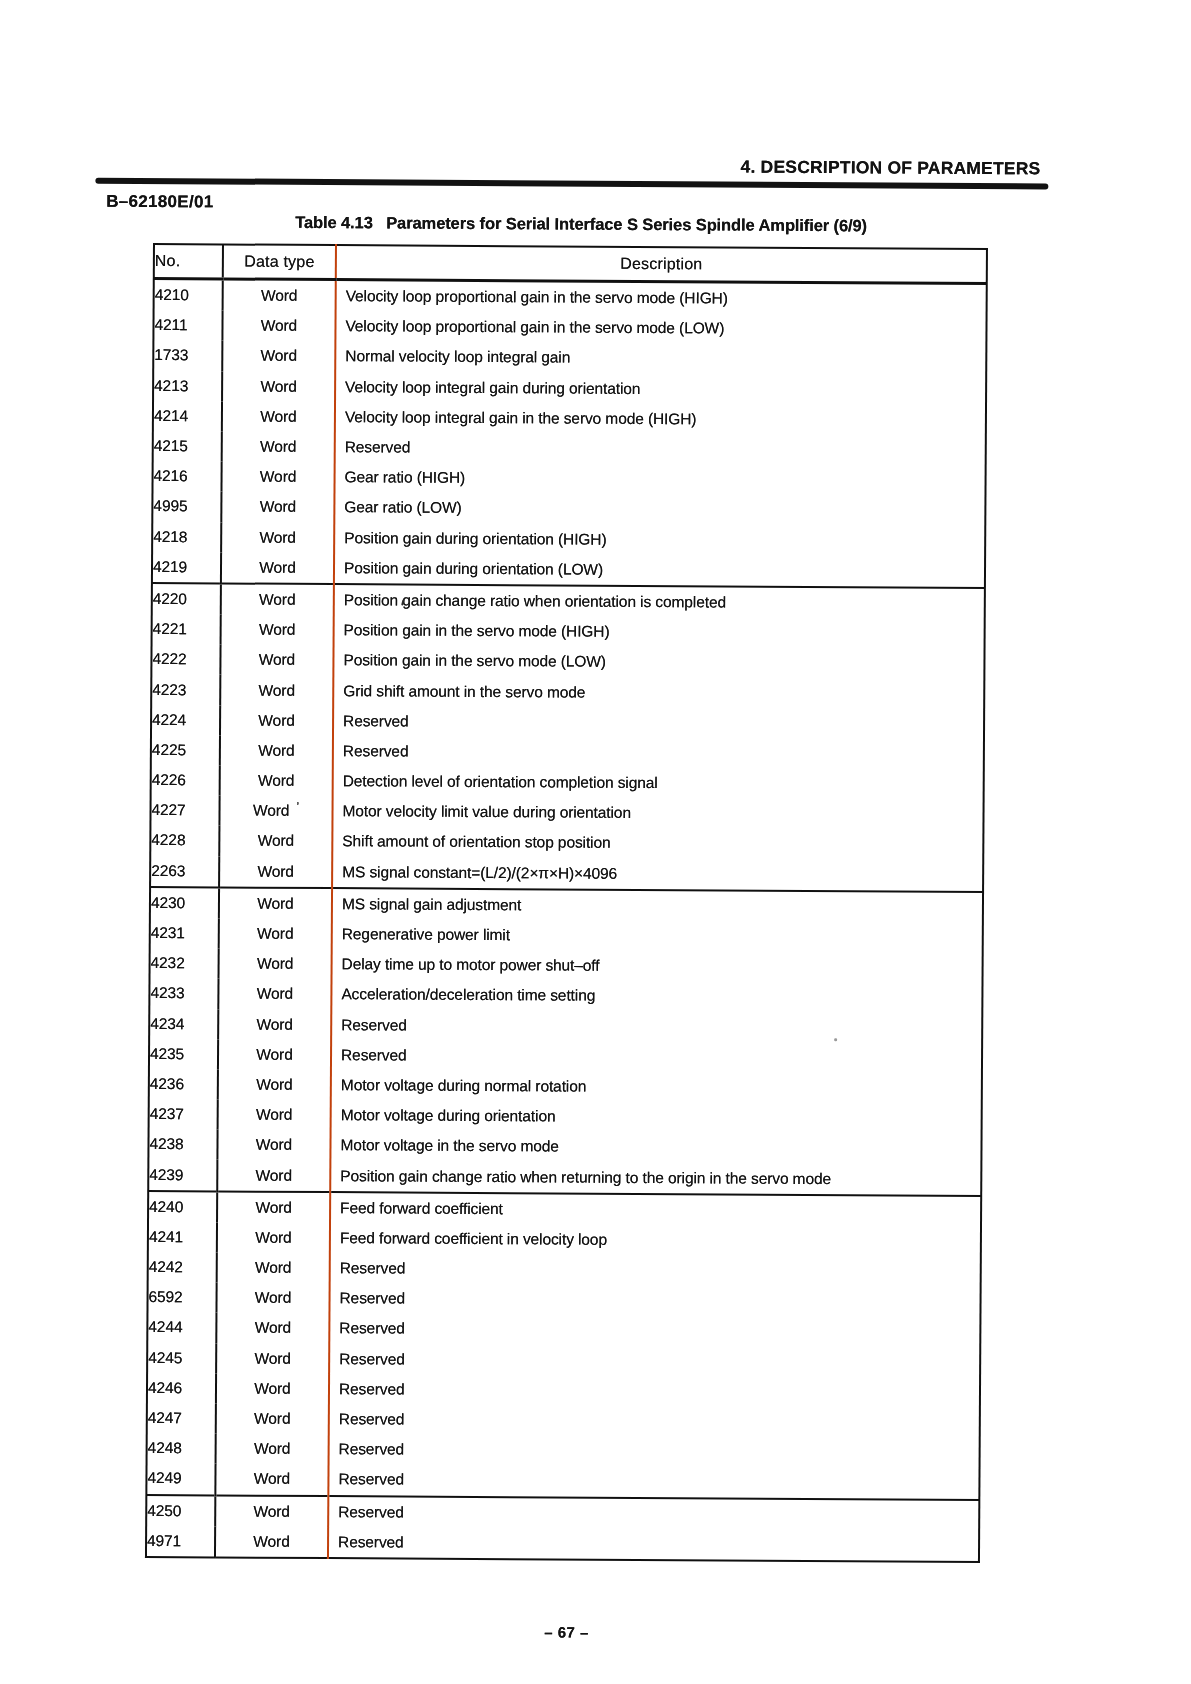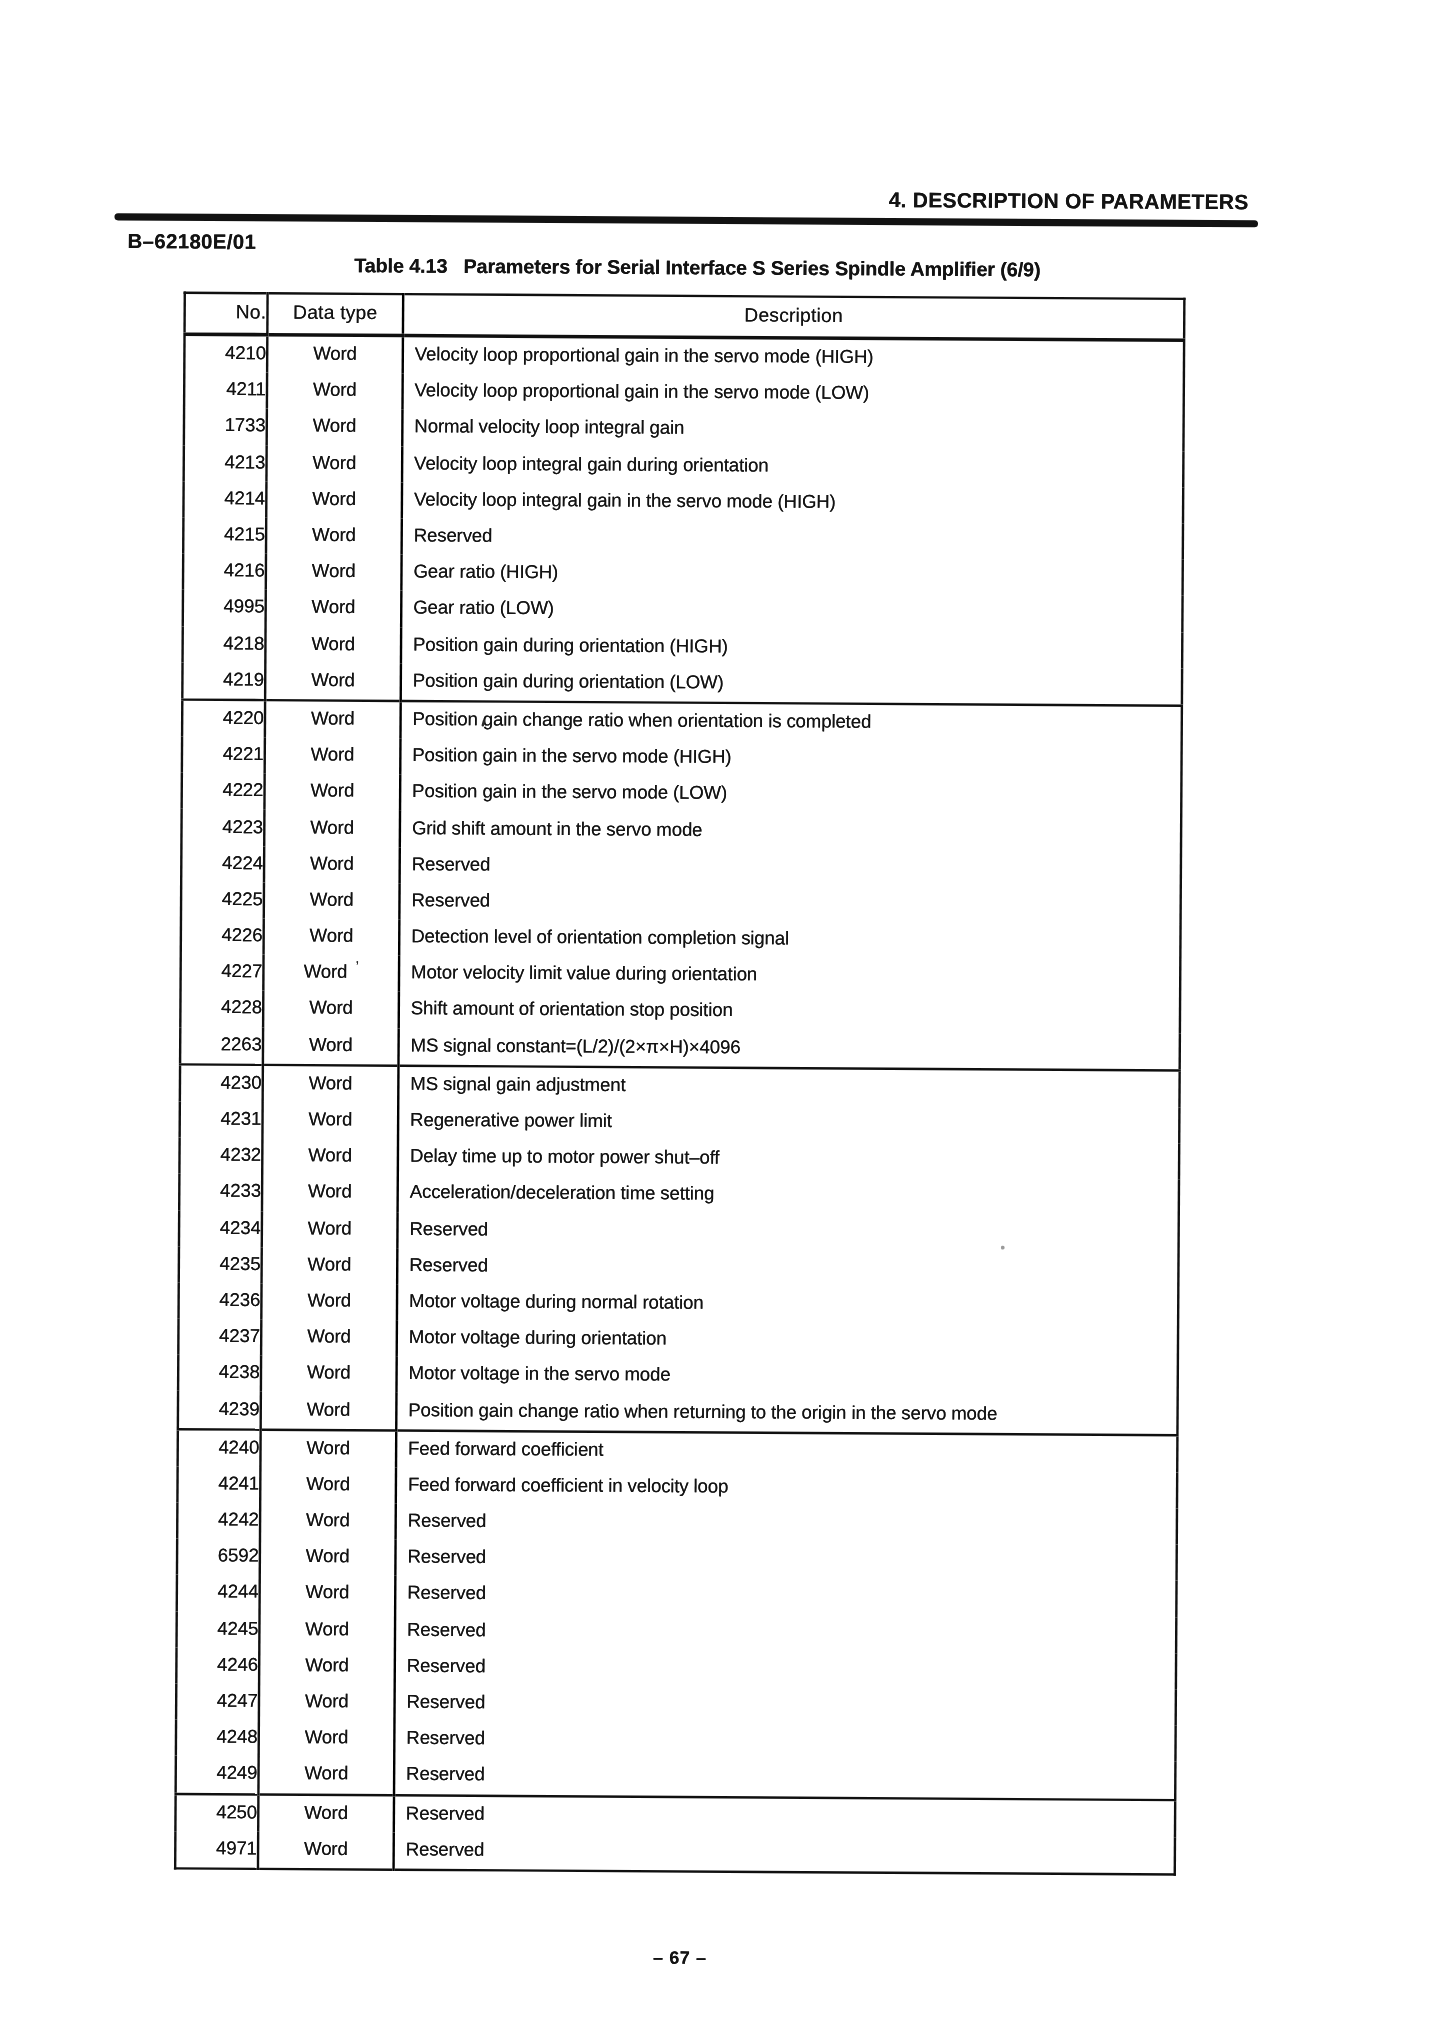--- a/index.html
+++ b/index.html
@@ -86,22 +86,22 @@
   table.params td {
     height: 30.2px;
     font-size: 15.5px;
     vertical-align: middle;
     padding: 0;
     letter-spacing: -0.1px;
     white-space: nowrap;
     overflow: hidden;
     text-shadow: 0 0 0.5px #333;
   }
-  table.params .c-no  { border-right: 2px solid #101010; text-align: right; }
-  table.params .c-typ { border-right: 2px solid #000000; text-align: center; }
+  table.params .c-no  { border-right: 2px solid #101010; text-align: left; }
+  table.params .c-typ { border-right: 2px solid #c2410c; text-align: center; }
   table.params .c-dsc { text-align: left; padding-left: 9px; }
   table.params tr.group-start td { border-top: 2.6px solid #101010; }
   .tick {
     display: inline-block;
     margin-left: 7px;
     transform: translateY(-5px);
     font-size: 12px;
     color: #2a2a2a;
   }
   .page-footer {

